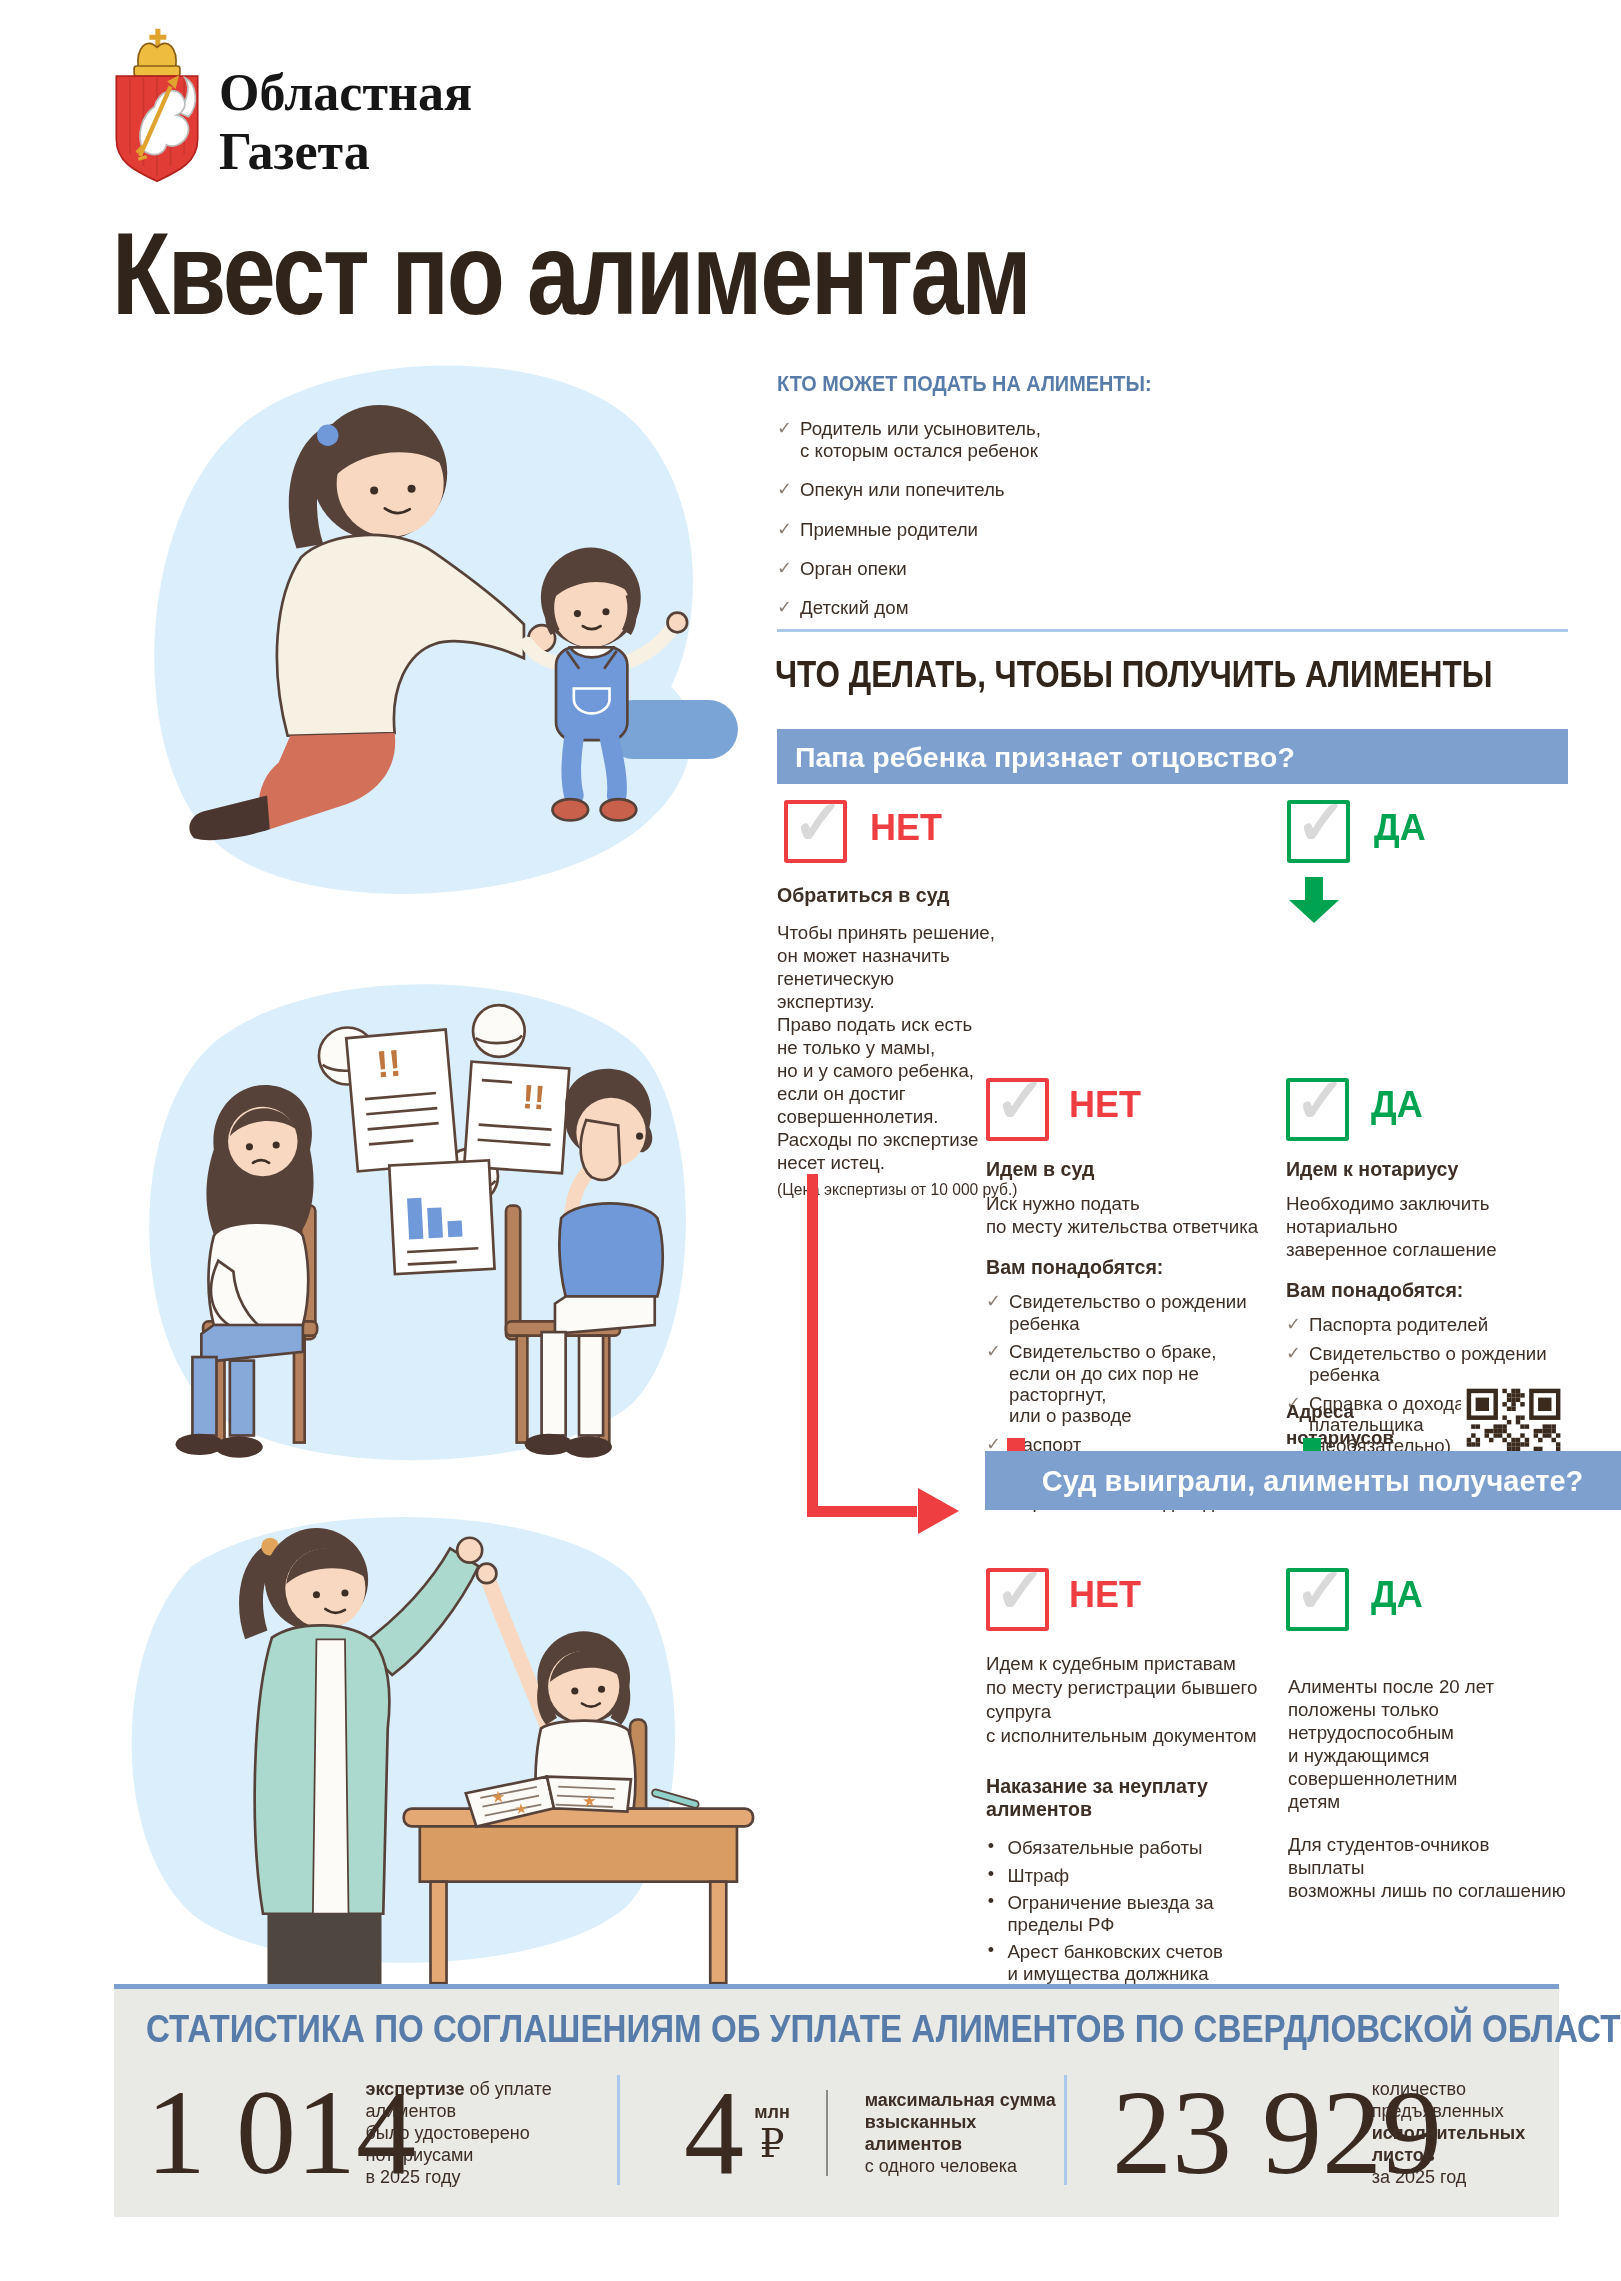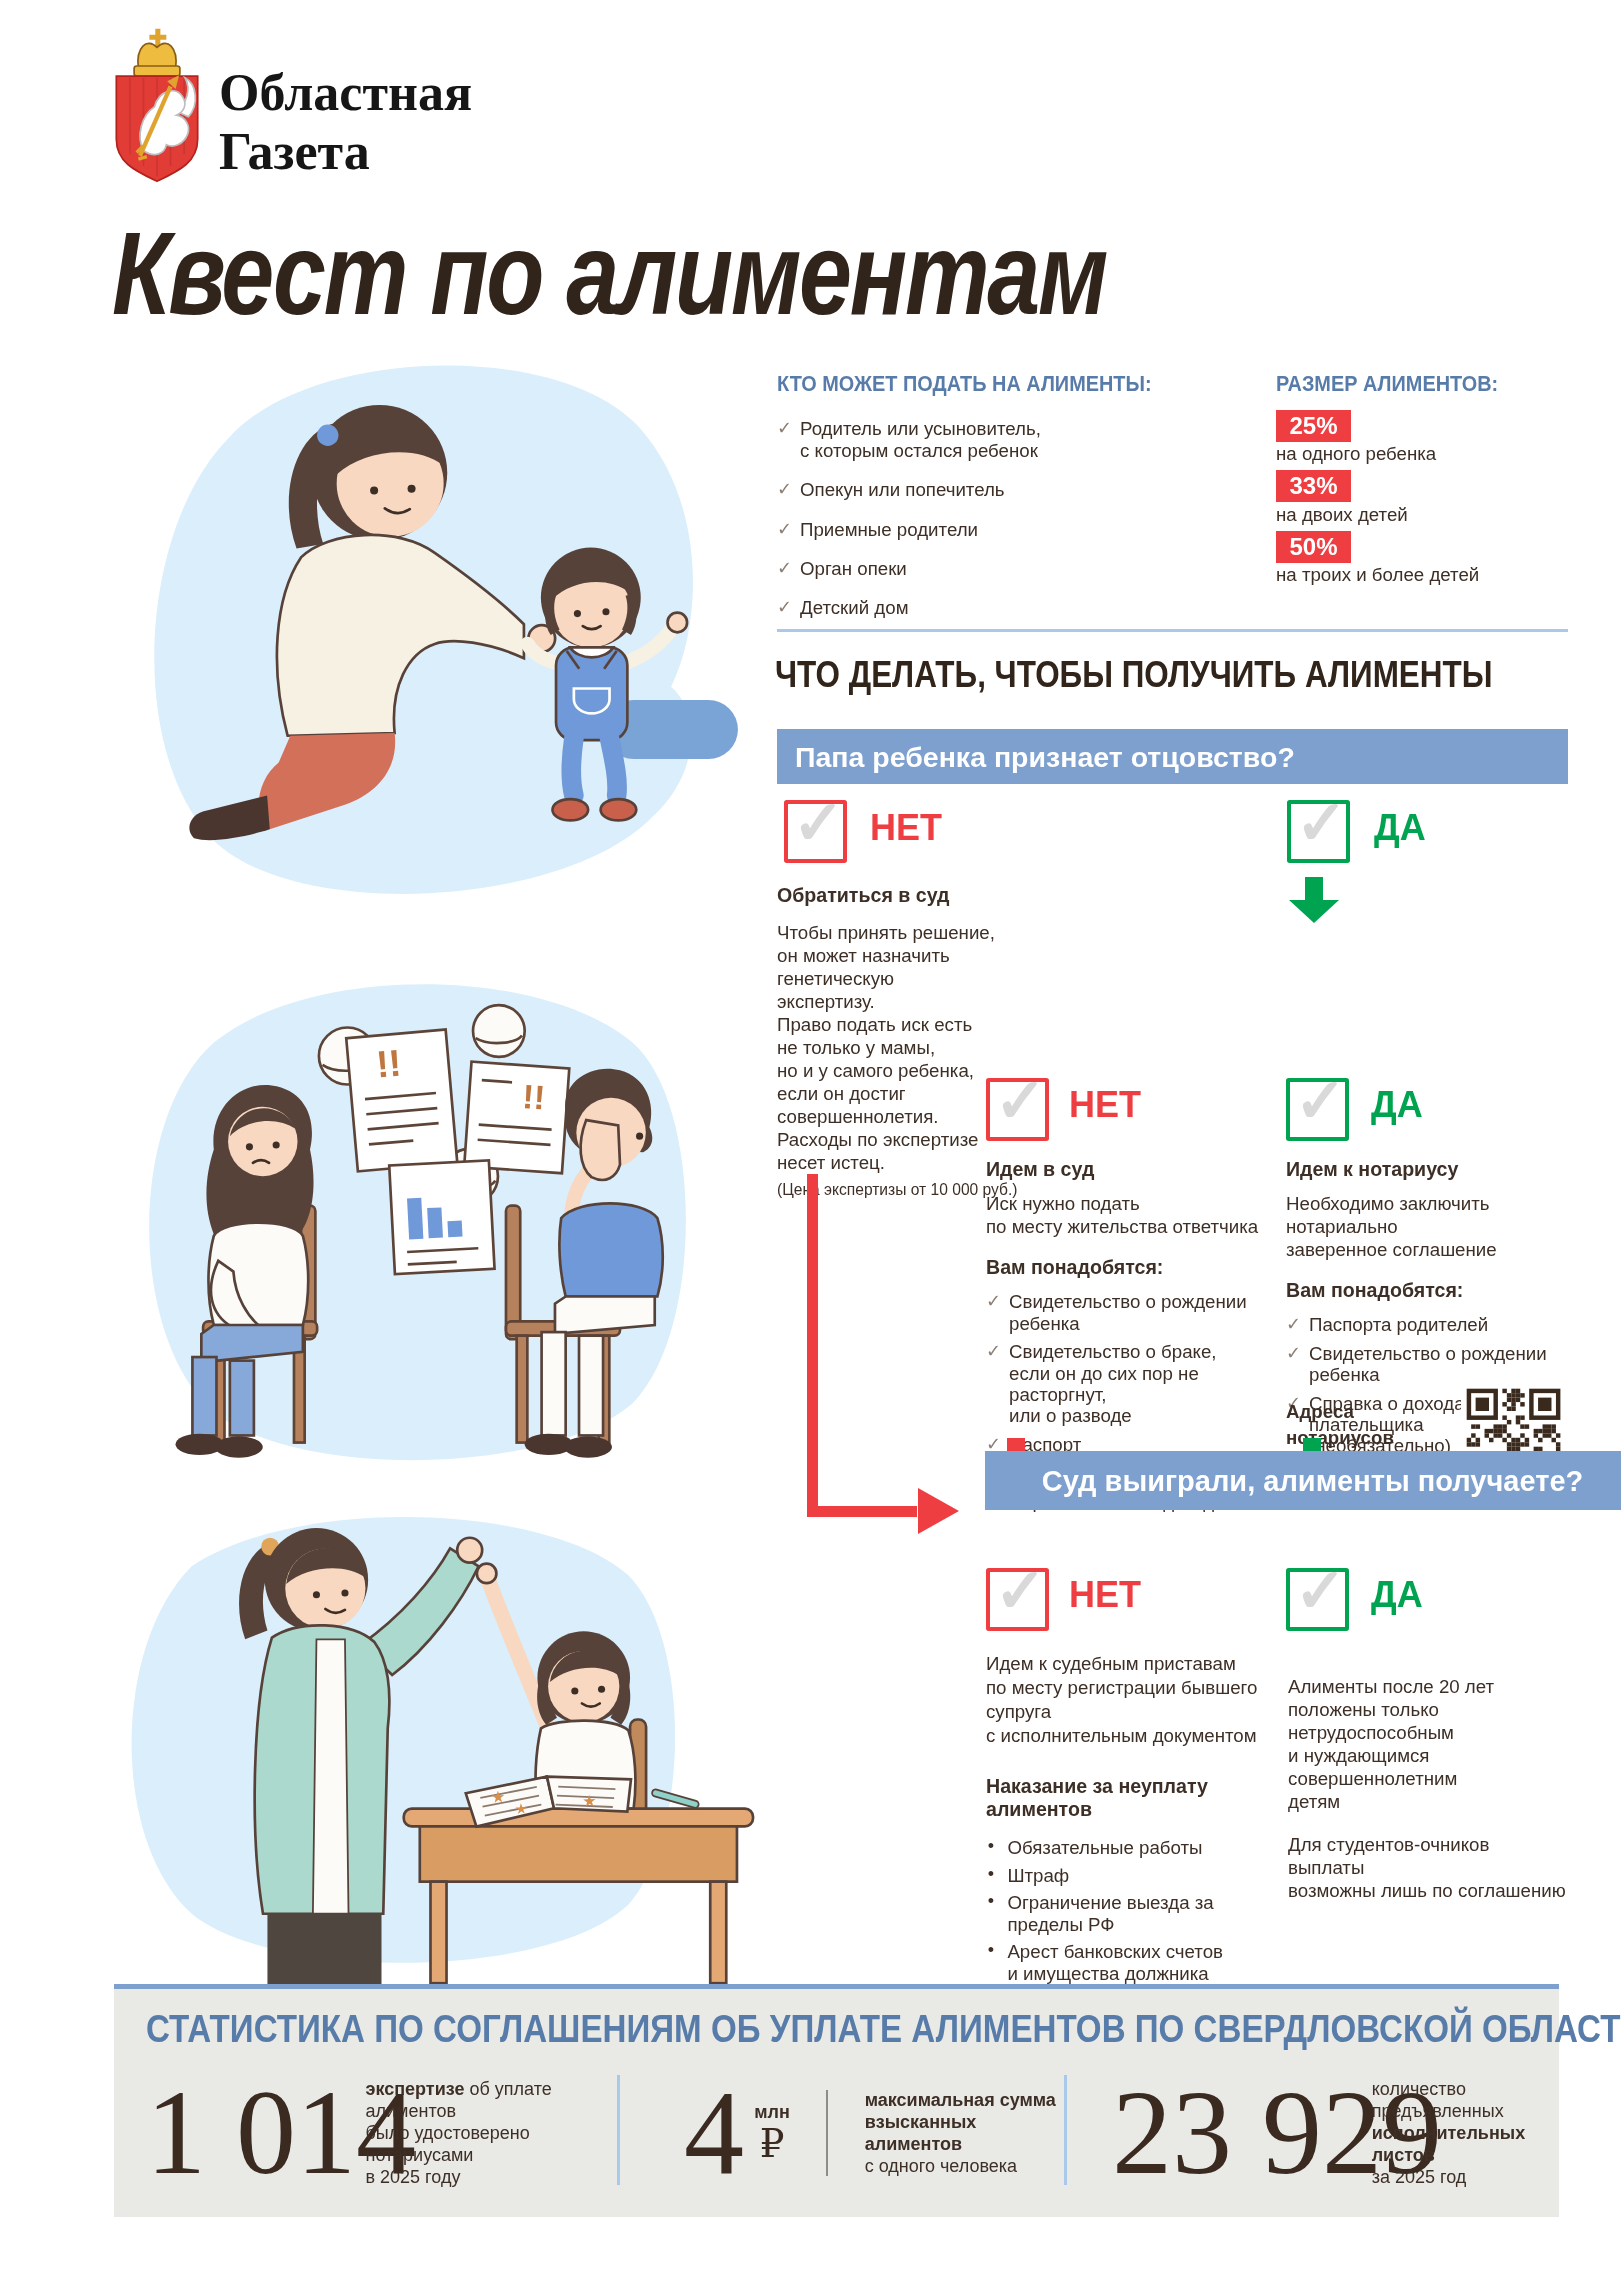--- a/index.html
+++ b/index.html
@@ -4,21 +4,21 @@
 <style>
   html,body{margin:0;padding:0;background:#fff;}
   .page{position:relative;width:1622px;height:2281px;background:#fff;overflow:hidden;
         font-family:"Liberation Sans",sans-serif;color:#3e2f26;}
   .abs{position:absolute;}
   .cond{display:inline-block;transform:scaleX(.85);transform-origin:left center;white-space:nowrap;}
   
   .mast-name{font-family:"Liberation Serif",serif;font-weight:bold;color:#161616;
              font-size:52px;line-height:59px;}
   
-  .title{font-size:116px;font-weight:bold;color:#31241a;letter-spacing:-2.7px;line-height:1;font-style:italic;}
+  .title{font-size:116px;font-weight:bold;color:#31241a;letter-spacing:-2.7px;line-height:1;}
   .title .cond{transform:scaleX(.82);}
   .blue-head{font-size:21.4px;font-weight:bold;color:#587ca9;letter-spacing:0;}
   .blue-head .cond{transform:scaleX(.93);}
   .howto{font-size:37px;font-weight:bold;color:#31241a;line-height:1;}
   
   ul.cklist{list-style:none;margin:0;padding:0;}
   ul.cklist li{position:relative;padding-left:23px;margin-bottom:18px;font-size:18.7px;line-height:21.4px;}
   ul.cklist.tight li{margin-bottom:7.1px;}
   ul.cklist .li-ico{position:absolute;left:0;top:0;color:#8b7d72;font-size:18px;}
   ul.cklist .li-tx{white-space:pre-line;display:inline-block;}
@@ -275,37 +275,20 @@
     <ul class="cklist" style="margin-top:21.4px;">
         <li><span class="li-ico">✓</span><span class="li-tx">Родитель или усыновитель,
 с которым остался ребенок</span></li>
         <li><span class="li-ico">✓</span><span class="li-tx">Опекун или попечитель</span></li>
         <li><span class="li-ico">✓</span><span class="li-tx">Приемные родители</span></li>
         <li><span class="li-ico">✓</span><span class="li-tx">Орган опеки</span></li>
         <li><span class="li-ico">✓</span><span class="li-tx">Детский дом</span></li>
       </ul>
   </div>
 
-  <div class="abs" style="left:1276px;top:372px;width:294px;">
-    <div class="blue-head"><span class="cond">РАЗМЕР АЛИМЕНТОВ:</span></div>
-    <div style="margin-top:12.5px;">
-        <div class="amt-row">
-        <div class="pct-badge">25%</div>
-        <div class="amt-label">на одного ребенка</div>
-      </div>
-        <div class="amt-row">
-        <div class="pct-badge">33%</div>
-        <div class="amt-label">на двоих детей</div>
-      </div>
-        <div class="amt-row">
-        <div class="pct-badge">50%</div>
-        <div class="amt-label">на троих и более детей</div>
-      </div>
-      </div>
-  </div>
 
   <div class="abs divline" style="left:777px;top:629px;width:791px;height:2.7px;"></div>
 
   <div class="abs howto" style="left:775px;top:656px;">
     <span class="cond">ЧТО ДЕЛАТЬ, ЧТОБЫ ПОЛУЧИТЬ АЛИМЕНТЫ</span>
   </div>
 
   <div class="abs banner banner1" style="left:777px;top:729px;width:791px;height:55px;">
     <div class="bl">Папа ребенка признает отцовство?</div>
   </div>

